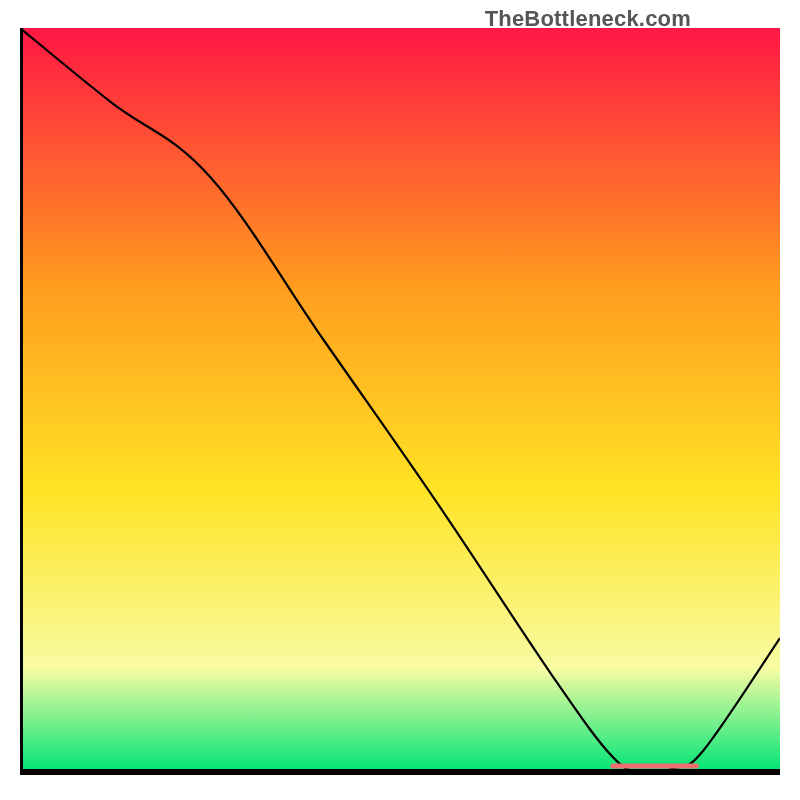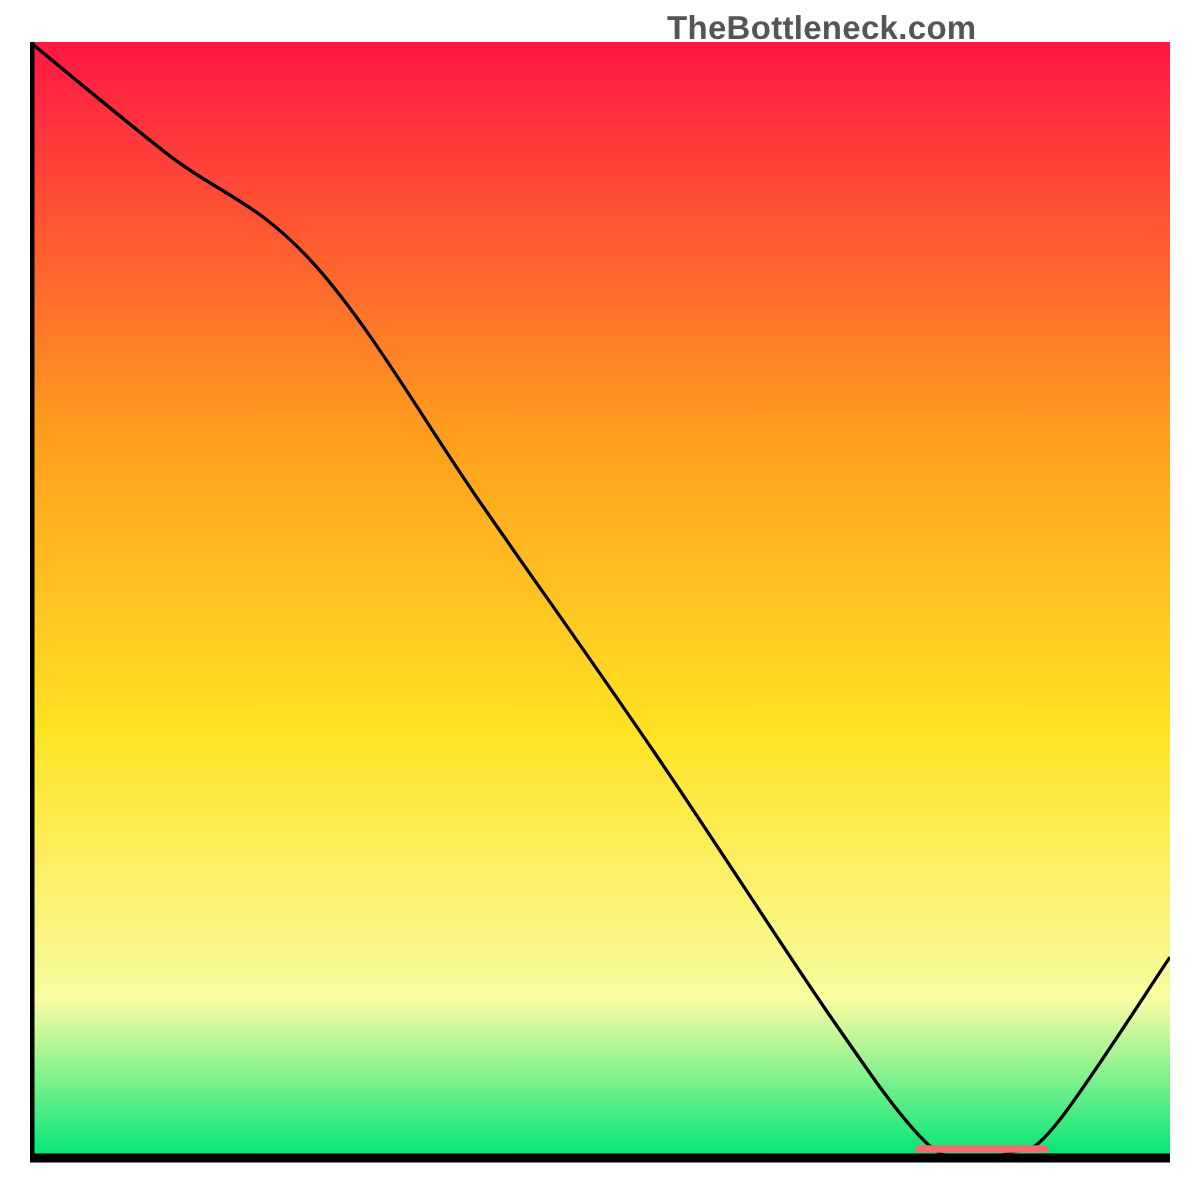--- a/index.html
+++ b/index.html
@@ -8,20 +8,21 @@
     width: 800px;
     height: 800px;
     background: #ffffff;
     font-family: Arial, Helvetica, sans-serif;
     overflow: hidden;
   }
   .container {
     position: relative;
     width: 665px;
     height: 800px;
+    padding-left: 40px;
   }
   .watermark {
     position: absolute;
     top: 6px;
     right: 14px;
     font-size: 22px;
     font-weight: bold;
     color: #555;
     letter-spacing: 0.2px;
     user-select: none;

